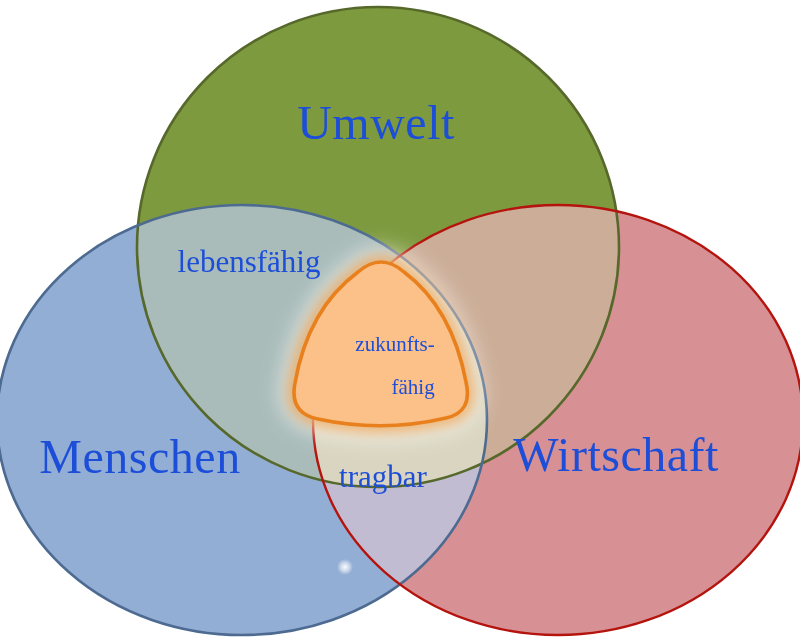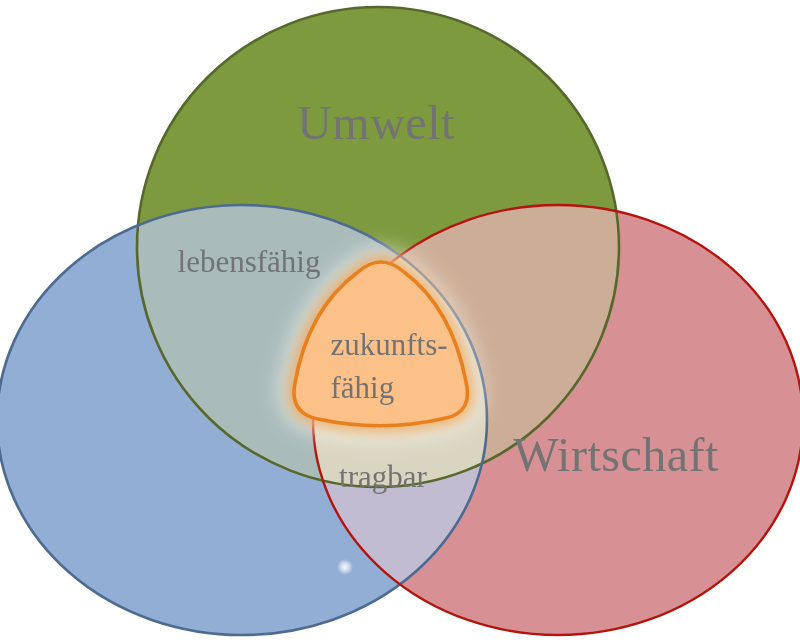--- a/index.html
+++ b/index.html
@@ -18,36 +18,37 @@
   #venn-svg {
     position: absolute;
     left: 0;
     top: 0;
     width: 800px;
     height: 644px;
   }
   .label {
     position: absolute;
     transform: translate(-50%, -50%);
-    color: #737373;
+    color: #1d4ed8;
     white-space: nowrap;
-    text-align: left;
+    text-align: right;
     line-height: 1.1;
     user-select: none;
   }
   .set-label {
     font-size: 48px;
     letter-spacing: 0.5px;
   }
   .zone-label {
     font-size: 31px;
   }
   .center-label {
-    font-size: 31px;
+    font-size: 21px;
     line-height: 43px;
+    margin-left: 6px;
   }
   .pos-umwelt     { left: 376px; top: 123px; }
   .pos-menschen   { left: 140px; top: 457px; }
   .pos-wirtschaft { left: 616px; top: 455px; }
   .pos-lebensfaehig { left: 249px; top: 262px; }
   .pos-tragbar      { left: 512px; top: 270px; }
   .pos-gerecht      { left: 383px; top: 477px; }
   .pos-zentrum      { left: 389px; top: 366px; }
 </style>
 </head>
@@ -103,20 +104,21 @@
     <g>
       <path d="M 358 272 Q 308 309 295 383 Q 289 413 318 419 Q 382 433 446 418 Q 473 412 466 382 Q 452 308 404 272 Q 381 252 358 272 Z" fill="none" stroke="#ffffff" stroke-opacity="0.55" stroke-width="30" filter="url(#wideBlur)"></path>
       <path d="M 358 272 Q 308 309 295 383 Q 289 413 318 419 Q 382 433 446 418 Q 473 412 466 382 Q 452 308 404 272 Q 381 252 358 272 Z" fill="none" stroke-opacity="0.65" stroke-width="15" filter="url(#softBlur)" stroke="#f09a3e"></path>
       <path d="M 358 272 Q 308 309 295 383 Q 289 413 318 419 Q 382 433 446 418 Q 473 412 466 382 Q 452 308 404 272 Q 381 252 358 272 Z" stroke-width="3.6" fill="#fbc189" stroke="#e8801e"></path>
     </g>
 
     <circle cx="345" cy="567" r="8" fill="url(#sparkleGrad)"></circle>
   </svg>
 
   <div class="label set-label pos-umwelt">Umwelt</div>
+  <div class="label set-label pos-menschen">Menschen</div>
   <div class="label set-label pos-wirtschaft">Wirtschaft</div>
 
   <div class="label zone-label pos-lebensfaehig">lebensfähig</div>
   <div class="label zone-label pos-gerecht">tragbar</div>
 
   <div class="label center-label pos-zentrum">
     <div>zukunfts-</div>
     <div>fähig</div>
   </div>
 

